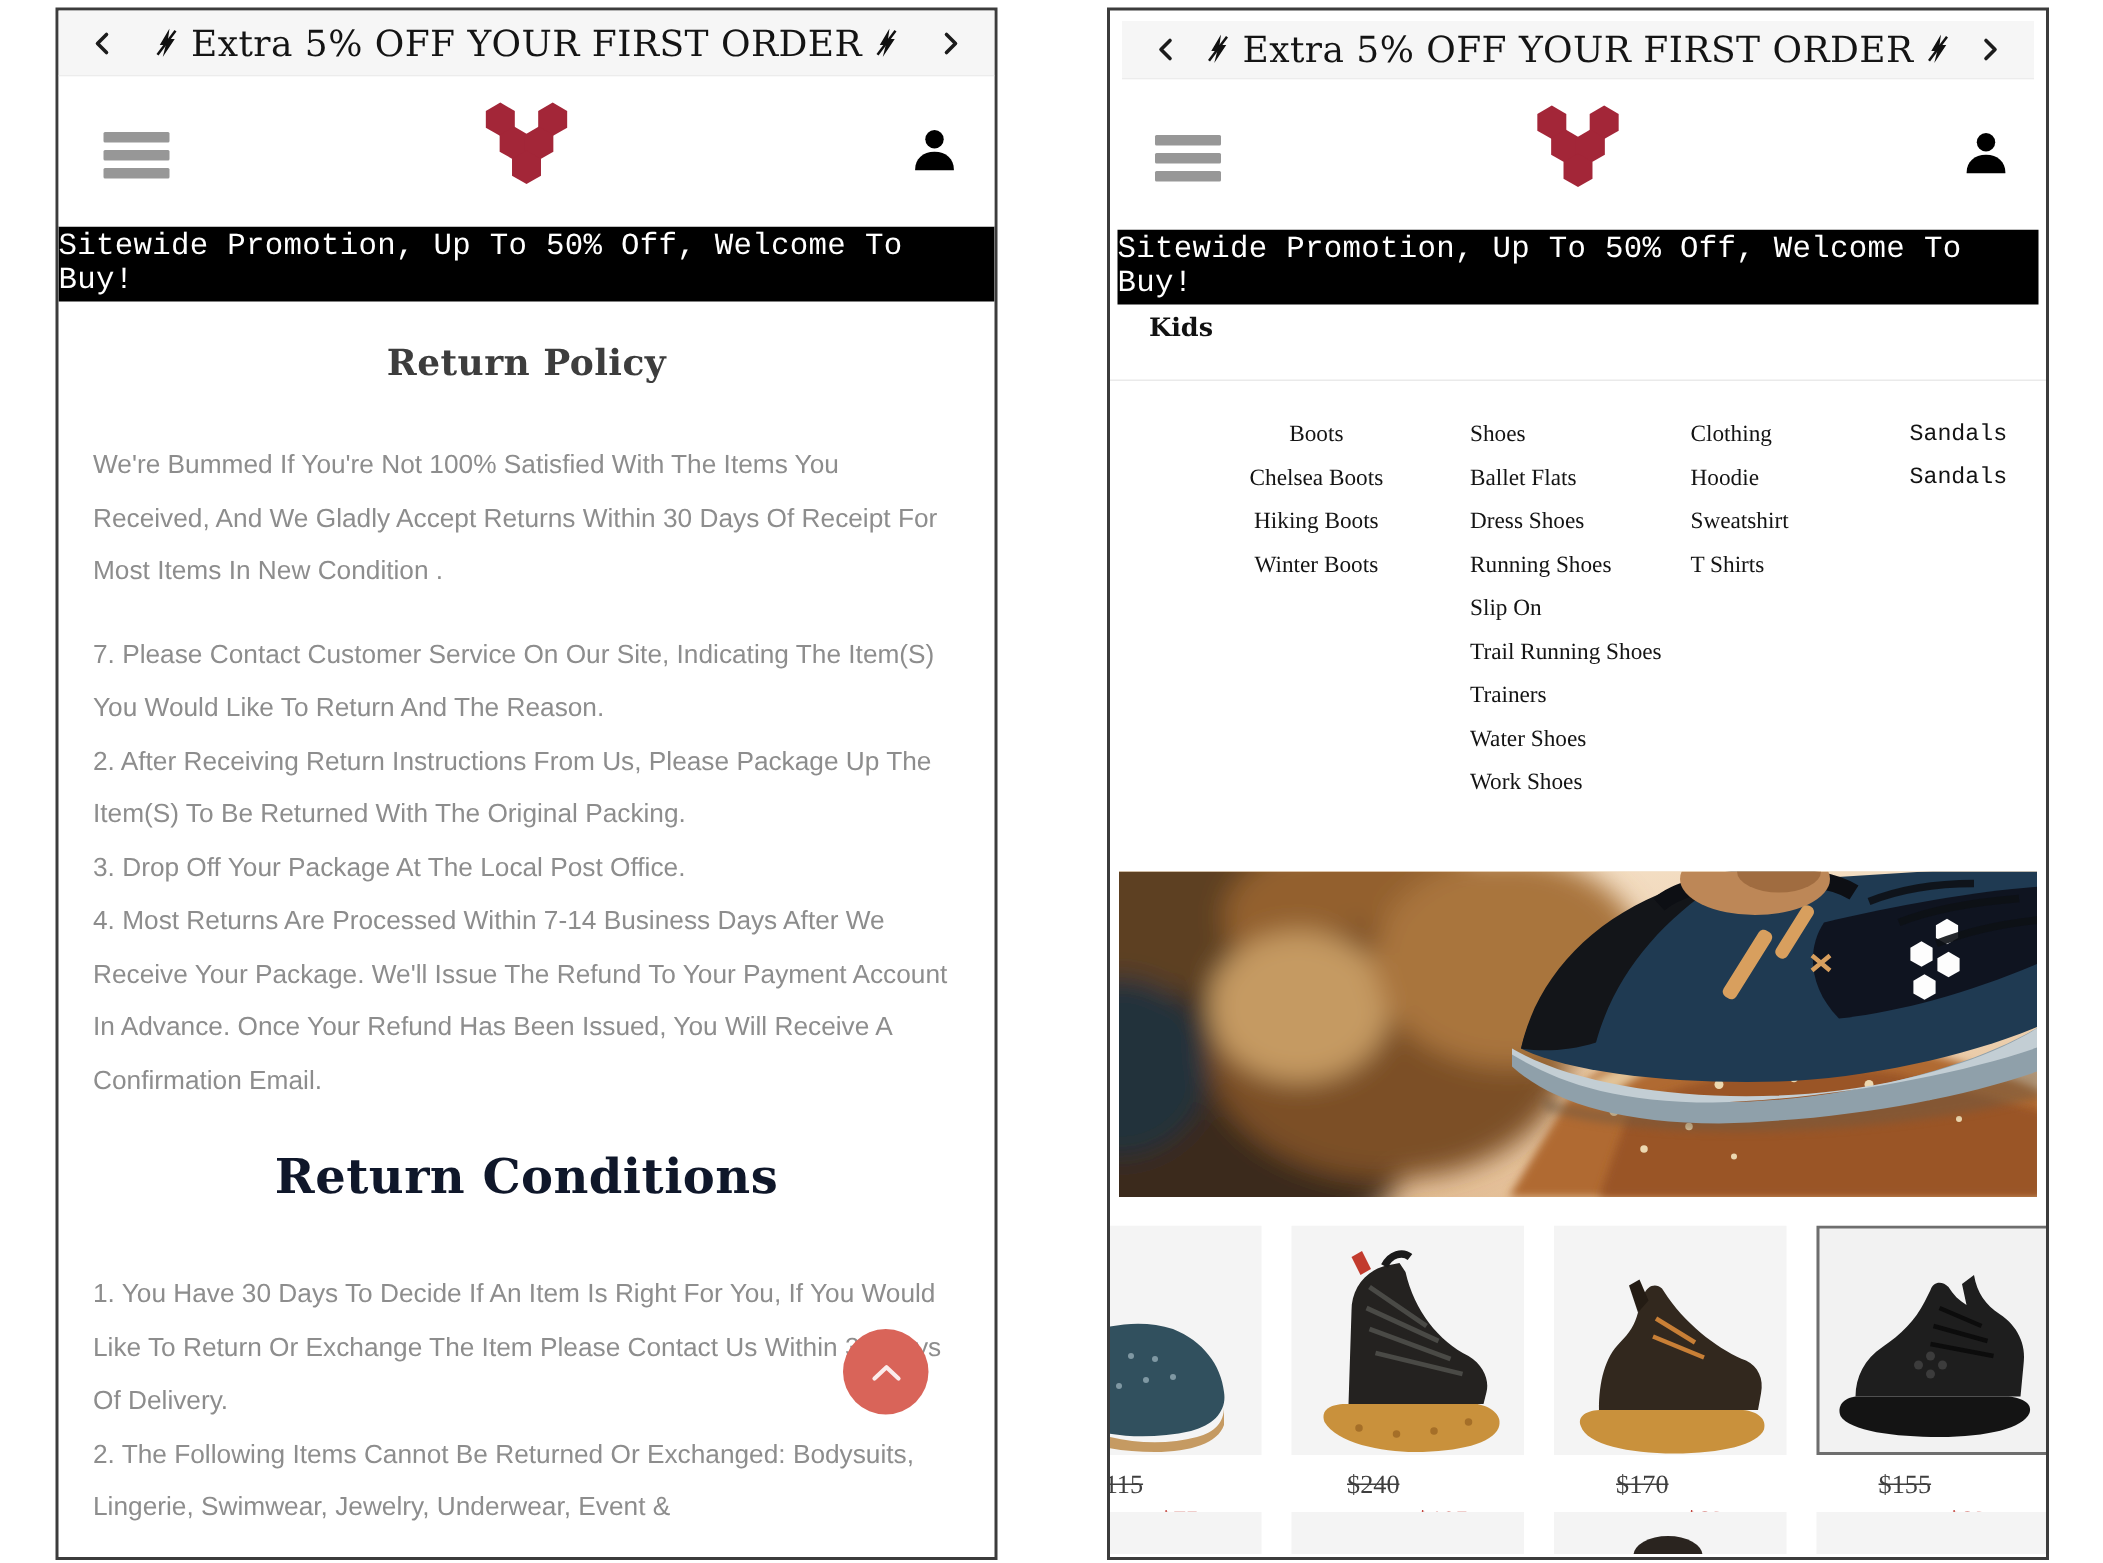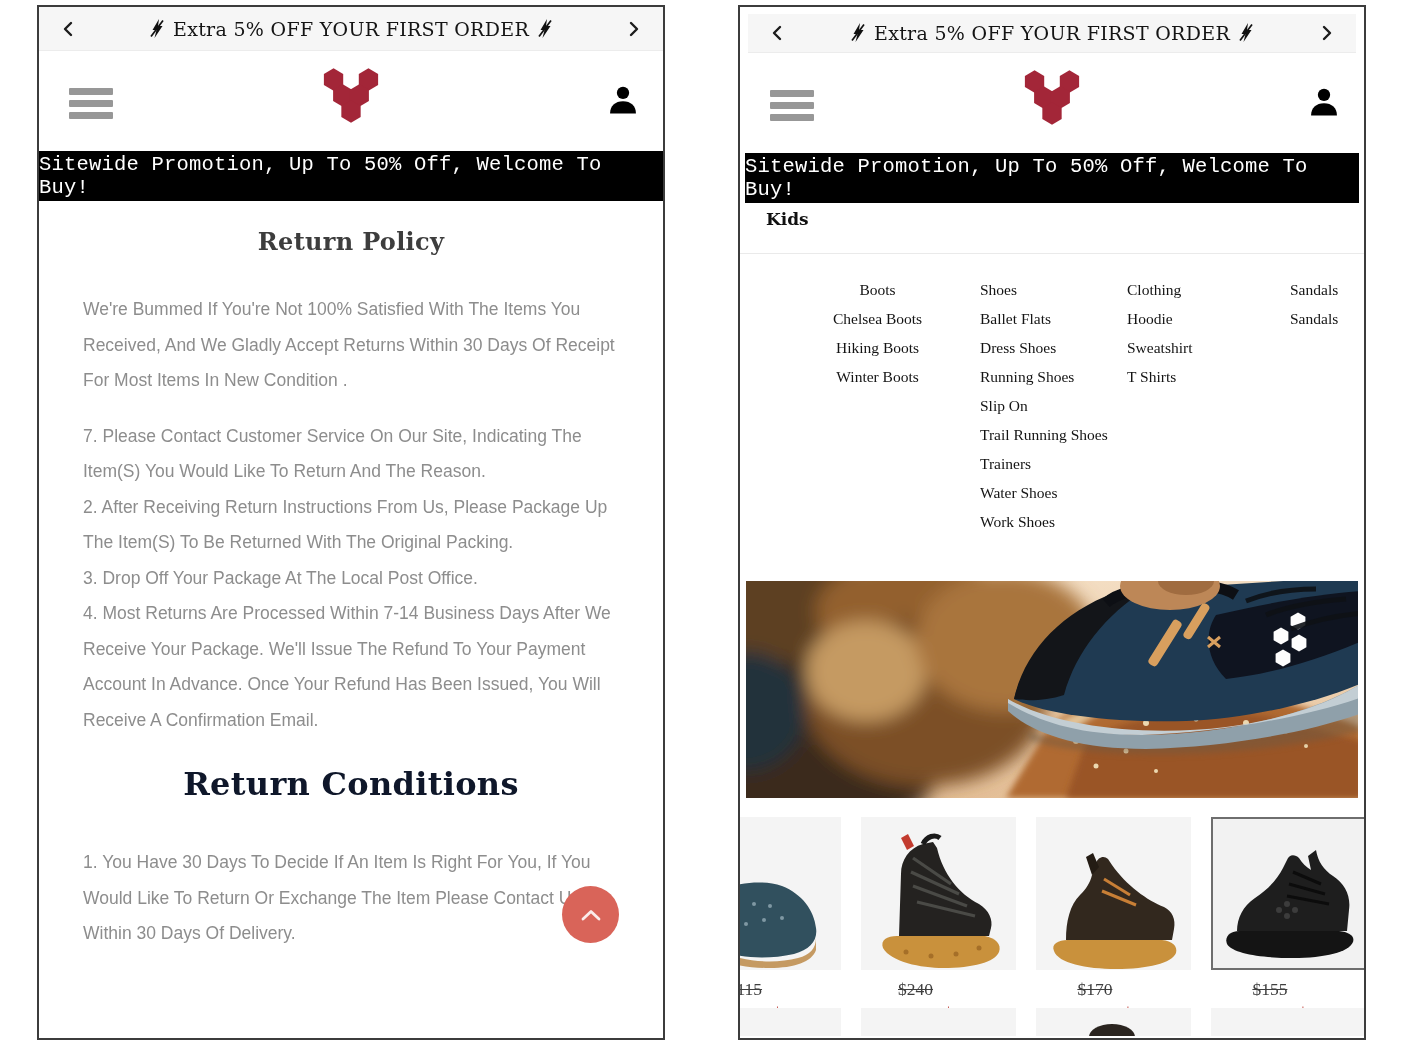--- a/index.html
+++ b/index.html
@@ -9,42 +9,42 @@
     font-family:"Liberation Sans",sans-serif;overflow:hidden;
   }
   .phone{
     width:628px;height:1035px;border:2px solid #3c3c3c;background:#fff;
     position:relative;overflow:hidden;box-sizing:border-box;flex:none;
   }
   
   .promo-bar{
     height:43px;background:#f6f6f6;border-bottom:1px solid #ececec;
     display:flex;align-items:center;justify-content:center;position:relative;
-    font-family:"DejaVu Serif",serif;font-size:19px;color:#141414;letter-spacing:.3px;
+    font-family:"DejaVu Serif",serif;font-size:24px;color:#141414;letter-spacing:.3px;
   }
   .inset .promo-bar{margin:7px 8px 0;height:38px;}
   .promo-msg{display:flex;align-items:center;gap:9px;}
   .promo-arrow{
     position:absolute;top:0;bottom:0;width:46px;display:flex;align-items:center;
     justify-content:center;cursor:pointer;
   }
   .promo-arrow.prev{left:6px;} .promo-arrow.next{right:6px;}
   .app-header{height:100px;position:relative;background:#fff;}
   .hamburger{position:absolute;left:30px;top:37px;width:44px;cursor:pointer;}
   .hamburger .bar{height:7px;background:#979797;margin-bottom:5px;border-radius:1px;}
   .brand-logo{position:absolute;left:50%;top:15px;transform:translateX(-50%);cursor:pointer;}
   .account{position:absolute;right:22px;top:31px;cursor:pointer;}
   .black-banner{
     height:50px;background:#000;color:#fff;display:flex;align-items:center;
     justify-content:center;font-size:20.5px;letter-spacing:.2px;font-family:Liberation Mono, monospace;
   }
   .inset .black-banner{margin:0 5px;}
   
   .policy-content{
-    padding:0 44px;color:#8d8d8d;font-size:17.5px;line-height:35.5px;
+    padding:0 23px;color:#8d8d8d;font-size:17.5px;line-height:35.5px;
   }
   .policy-title{
     font-family:"DejaVu Serif",serif;font-weight:bold;font-size:24px;line-height:29px;
     color:#3d3d3d;text-align:center;margin:26px 0 0;letter-spacing:.3px;
   }
   .policy-intro{margin:36px 0 20px;}
   .policy-steps p{margin:0;}
   .conditions-title{
     font-family:"DejaVu Serif",serif;font-weight:bold;font-size:32px;line-height:29px;
     color:#0f172a;text-align:center;margin:32px 0 46px;letter-spacing:.3px;
@@ -58,21 +58,21 @@
   .kids-bar{
     padding:5px 26px 23px;font-family:"DejaVu Serif",serif;font-weight:bold;
     font-size:17px;line-height:22px;color:#111;border-bottom:1px solid #eaeaea;
   }
   .mega-menu{
     position:relative;height:327px;font-family:"Liberation Serif",serif;
     font-size:15.5px;color:#141414;
   }
   .menu-col{position:absolute;top:21px;}
   .menu-col .m-row{height:29px;line-height:29px;cursor:pointer;white-space:nowrap;}
-  .col-1{left:93px;text-align:center;} .col-2{left:240px;} .col-3{left:387px;} .col-4{left:550px;}
+  .col-1{left:93px;text-align:center;} .col-2{left:240px;} .col-3{left:387px;} .col-4{left:533px;font-family:Liberation Mono, monospace;}
   .hero{margin:0 6px;height:217px;overflow:hidden;cursor:pointer;background:#e9cba4;}
   .carousel{margin-top:19px;height:219px;overflow:hidden;position:relative;}
   .track{display:flex;gap:20px;margin-left:-54px;}
   .card{width:155px;flex:none;cursor:pointer;}
   .imgbox{height:153px;background:#f4f4f4;box-sizing:border-box;position:relative;overflow:hidden;}
   .card.highlighted .imgbox{border:2px solid #6e6e6e;background:#f2f2f2;}
   .imgbox svg{position:absolute;left:0;bottom:0;}
   .price-row{
     margin-top:8px;height:22px;display:flex;justify-content:center;align-items:center;
     gap:11px;font-family:"Liberation Serif",serif;font-size:17.5px;
@@ -149,20 +149,21 @@
     <p class="policy-intro">We're Bummed If You're Not 100% Satisfied With The Items You Received, And We Gladly Accept Returns Within 30 Days Of Receipt For Most Items In New Condition .</p>
     <div class="policy-steps">
       <p>7. Please Contact Customer Service On Our Site, Indicating The Item(S) You Would Like To Return And The Reason.</p>
       <p>2. After Receiving Return Instructions From Us, Please Package Up The Item(S) To Be Returned With The Original Packing.</p>
       <p>3. Drop Off Your Package At The Local Post Office.</p>
       <p>4. Most Returns Are Processed Within 7-14 Business Days After We Receive Your Package. We'll Issue The Refund To Your Payment Account In Advance. Once Your Refund Has Been Issued, You Will Receive A Confirmation Email.</p>
     </div>
     <h2 class="conditions-title">Return Conditions</h2>
     <div class="policy-conditions">
       <p>1. You Have 30 Days To Decide If An Item Is Right For You, If You Would Like To Return Or Exchange The Item Please Contact Us Within 30 Days Of Delivery.</p>
+      <p>2. The Following Items Cannot Be Returned Or Exchanged: Bodysuits, Lingerie, Swimwear, Jewelry, Underwear, Event &amp;</p>
     </div>
   </div>
 
   <div class="scroll-top">
     <svg width="22" height="12" viewBox="0 0 22 12">
         <polyline points="3,10 11,2.5 19,10" fill="none" stroke="rgba(255,255,255,0.88)" stroke-width="2.8" stroke-linecap="round" stroke-linejoin="round"></polyline>
       </svg>
   </div>
 </div>
 

